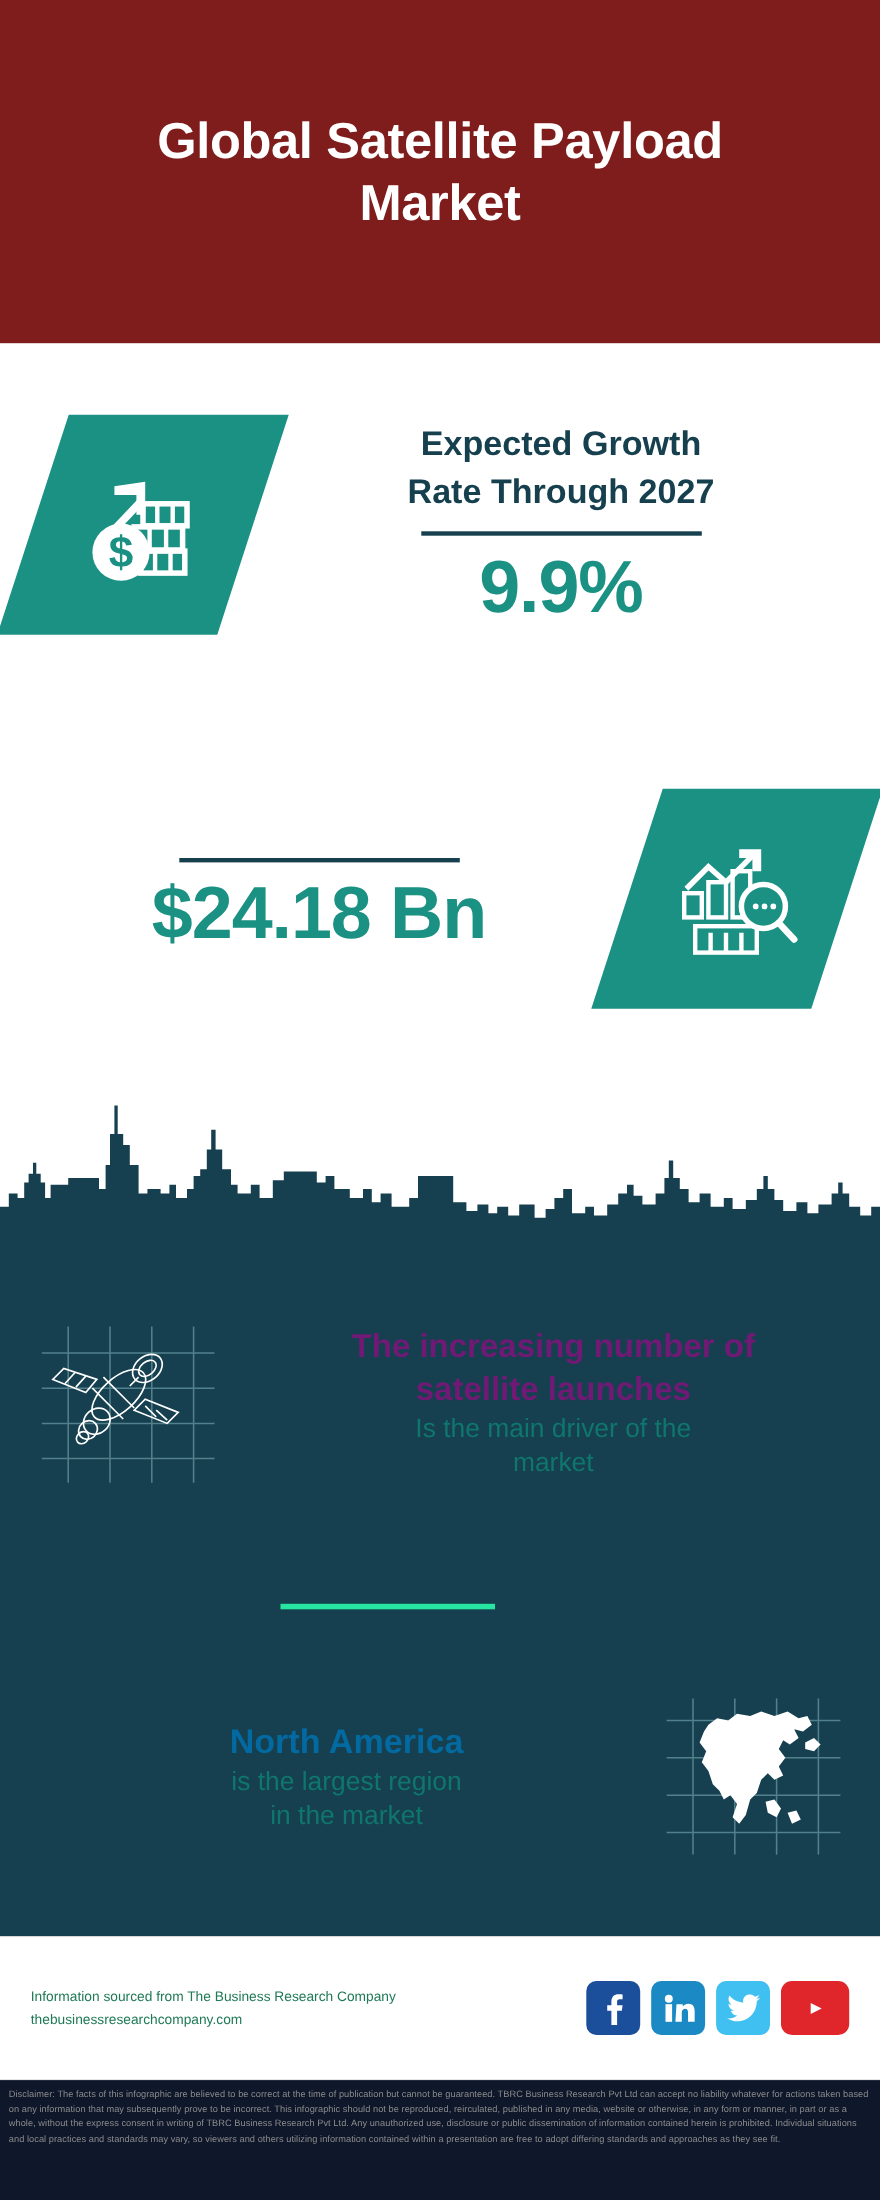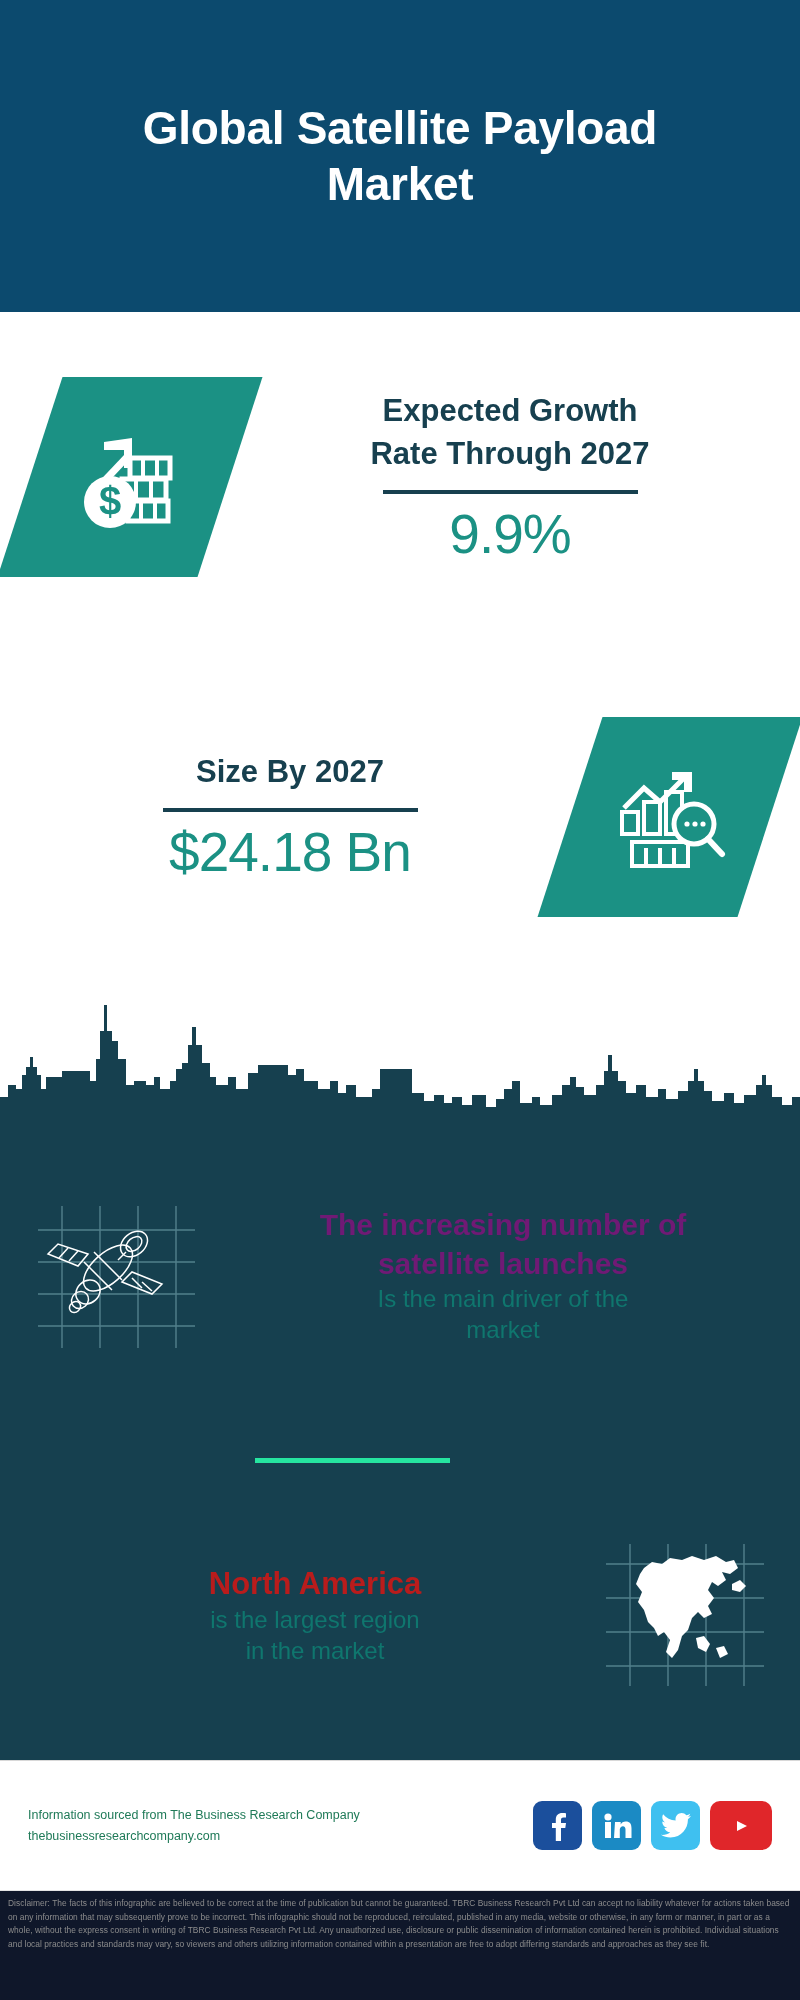--- a/index.html
+++ b/index.html
@@ -8,21 +8,21 @@
     font-family: "Liberation Sans", sans-serif;
     background:#ffffff;
     width:800px; height:2000px;
     position:relative; overflow:hidden;
   }
   .page { position:relative; width:800px; height:2000px; background:#fff; }
 
   
   .header {
     position:absolute; left:0; top:0; width:800px; height:312px;
-    background:#0c4a6e;
+    background:#7f1d1d;
     display:flex; align-items:center; justify-content:center;
   }
   .header-title {
     color:#ffffff;
     font-size:46px; font-weight:bold; line-height:1.22;
     text-align:center; letter-spacing:-0.3px;
     width:640px;
   }
 
   
@@ -39,21 +39,21 @@
   .para-inner { transform: skewX(18deg); display:flex; align-items:center; justify-content:center; }
 
   .stat-text { flex:1 1 auto; text-align:center; }
   .stat-label {
     color:#17404f; font-size:31px; font-weight:bold; line-height:1.38;
   }
   .stat-rule {
     width:255px; height:4px; background:#17404f; margin:14px auto 10px auto;
   }
   .stat-value {
-    color:#1b9184; font-size:55px; font-weight:normal; line-height:1.1;
+    color:#1b9184; font-size:67px; font-weight:bold; line-height:1.1;
     letter-spacing:-1px;
   }
 
   
   .stat-row-2 { top:712px; left:0; height:210px; }
 
   
   .dark-panel {
     position:absolute; left:0; top:1120px; width:800px; height:640px;
     background:#16404f;
@@ -82,21 +82,21 @@
     width:195px; height:5px; background:#26e5a0;
   }
 
   
   .region-block {
     position:absolute; left:0; top:1505px; width:800px; height:220px;
     display:flex; align-items:center;
   }
   .region-text { flex:1 1 auto; text-align:center; padding-left:20px; }
   .region-name {
-    color:#b91c1c; font-size:31px; font-weight:bold; line-height:1.3;
+    color:#0369a1; font-size:31px; font-weight:bold; line-height:1.3;
   }
   .map-art { width:230px; flex:0 0 auto; display:flex; justify-content:center; }
 
   
   .footer {
     position:absolute; left:0; top:1760px; width:800px; height:130px;
     background:#ffffff;
     border-top:1px solid #d8d8d8;
     display:flex; align-items:center; padding:0 28px;
   }
@@ -164,21 +164,20 @@
       <div class="stat-label">Rate Through 2027</div>
       <div class="stat-rule"></div>
       <div class="stat-value">9.9%</div>
     </div>
     <div style="width:40px;flex:0 0 auto;"></div>
   </div>
 
   <div class="stat-row stat-row-2">
     <div style="width:40px;flex:0 0 auto;"></div>
     <div class="stat-text">
-      <div class="stat-label">Size By 2027</div>
       <div class="stat-rule"></div>
       <div class="stat-value">$24.18 Bn</div>
     </div>
     <div style="width:260px;display:flex;justify-content:center;flex:0 0 auto;">
       <div class="para-badge">
         <div class="para-inner">
           <svg width="120" height="110" viewBox="0 0 120 110">
 
             <path d="M14 46 L34 26 L50 40 L76 14" stroke="#fff" stroke-width="5" fill="none"></path>
             <path d="M62 10 L82 10 L82 30 L74 30 L74 18 L62 18 Z" fill="#fff"></path>

